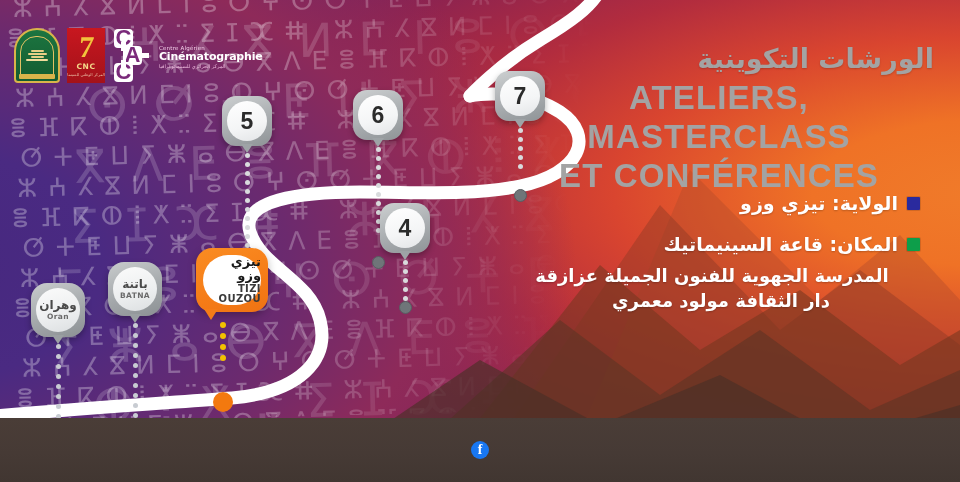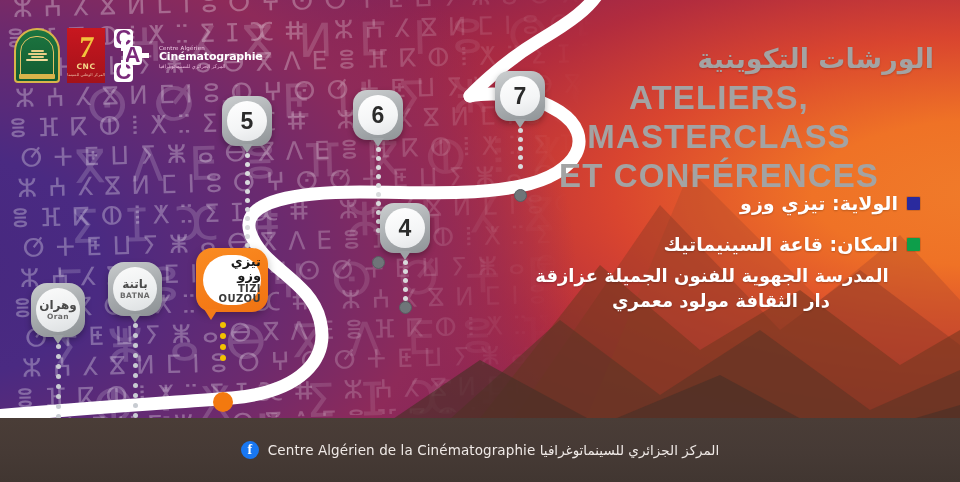--- a/index.html
+++ b/index.html
@@ -429,19 +429,15 @@
         <span>قاعة السينيماتيك</span>
       </span>
     </div>
     <div class="info-sub" style="text-align:center;padding-left:4px;">المدرسة الجهوية للفنون الجميلة عزازقة</div>
     <div class="info-sub" style="text-align:center;padding-left:22px;">دار الثقافة مولود معمري</div>
   </div>
 
   <div class="footer-band"></div>
   <div class="footer-row">
     <span class="fb-icon">f</span>
-    <span class="footer-txt">
-      <span>Centre Algérien de la Cinématographie</span>
-      <span class="ar">المركز الجزائري للسينماتوغرافيا</span>
-    </span>
   </div>
 
 </div>
 
 </body></html>

